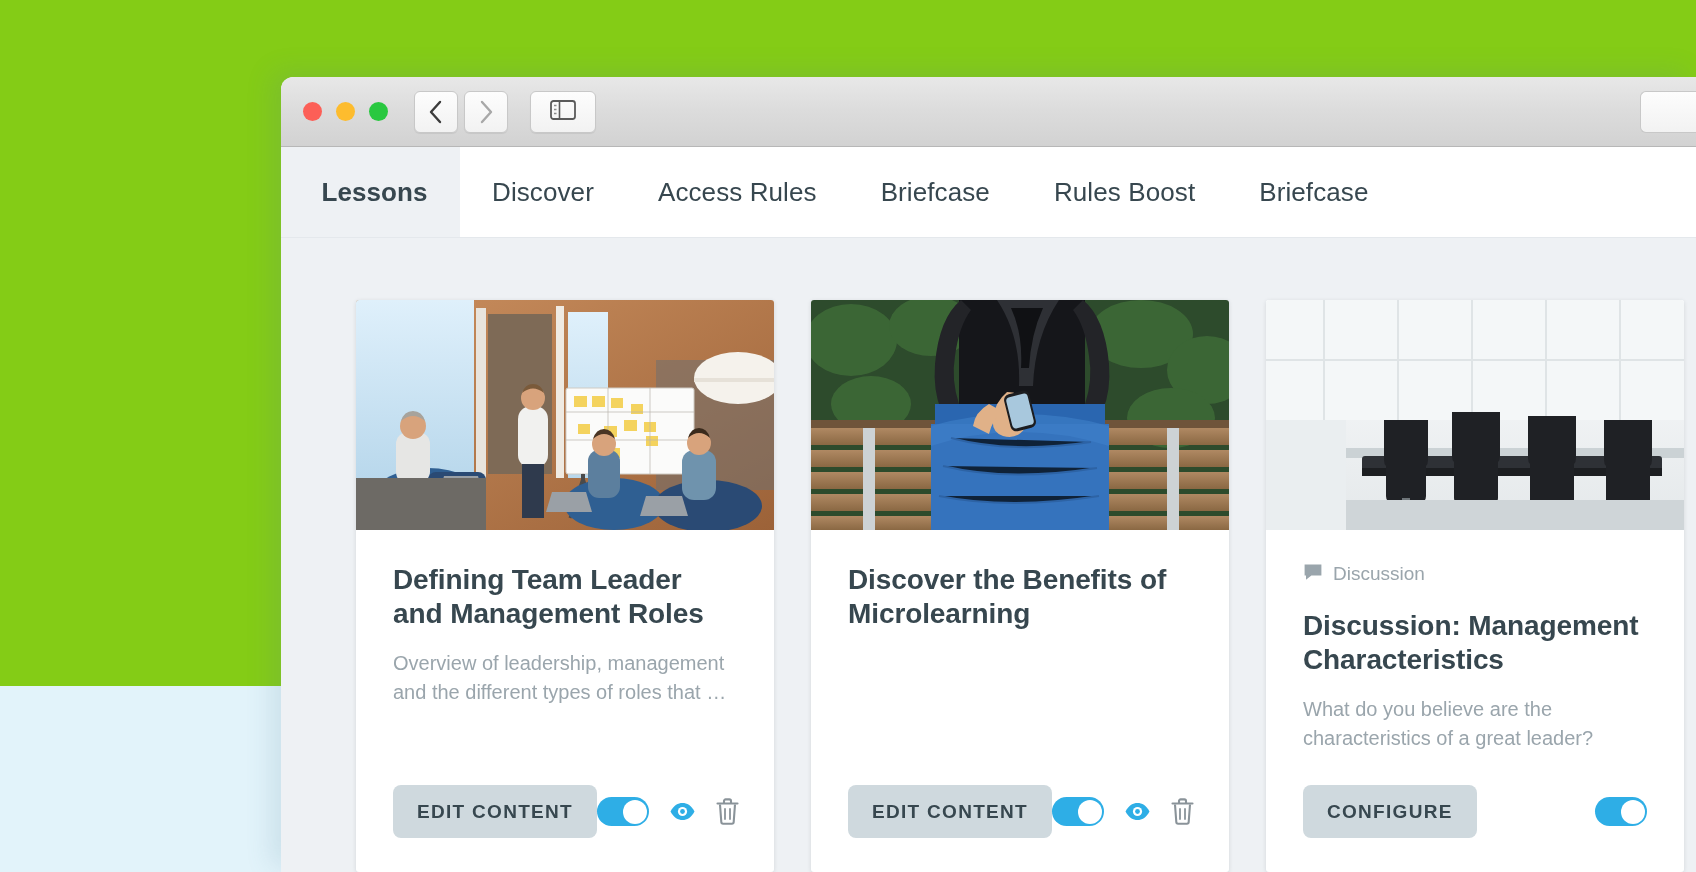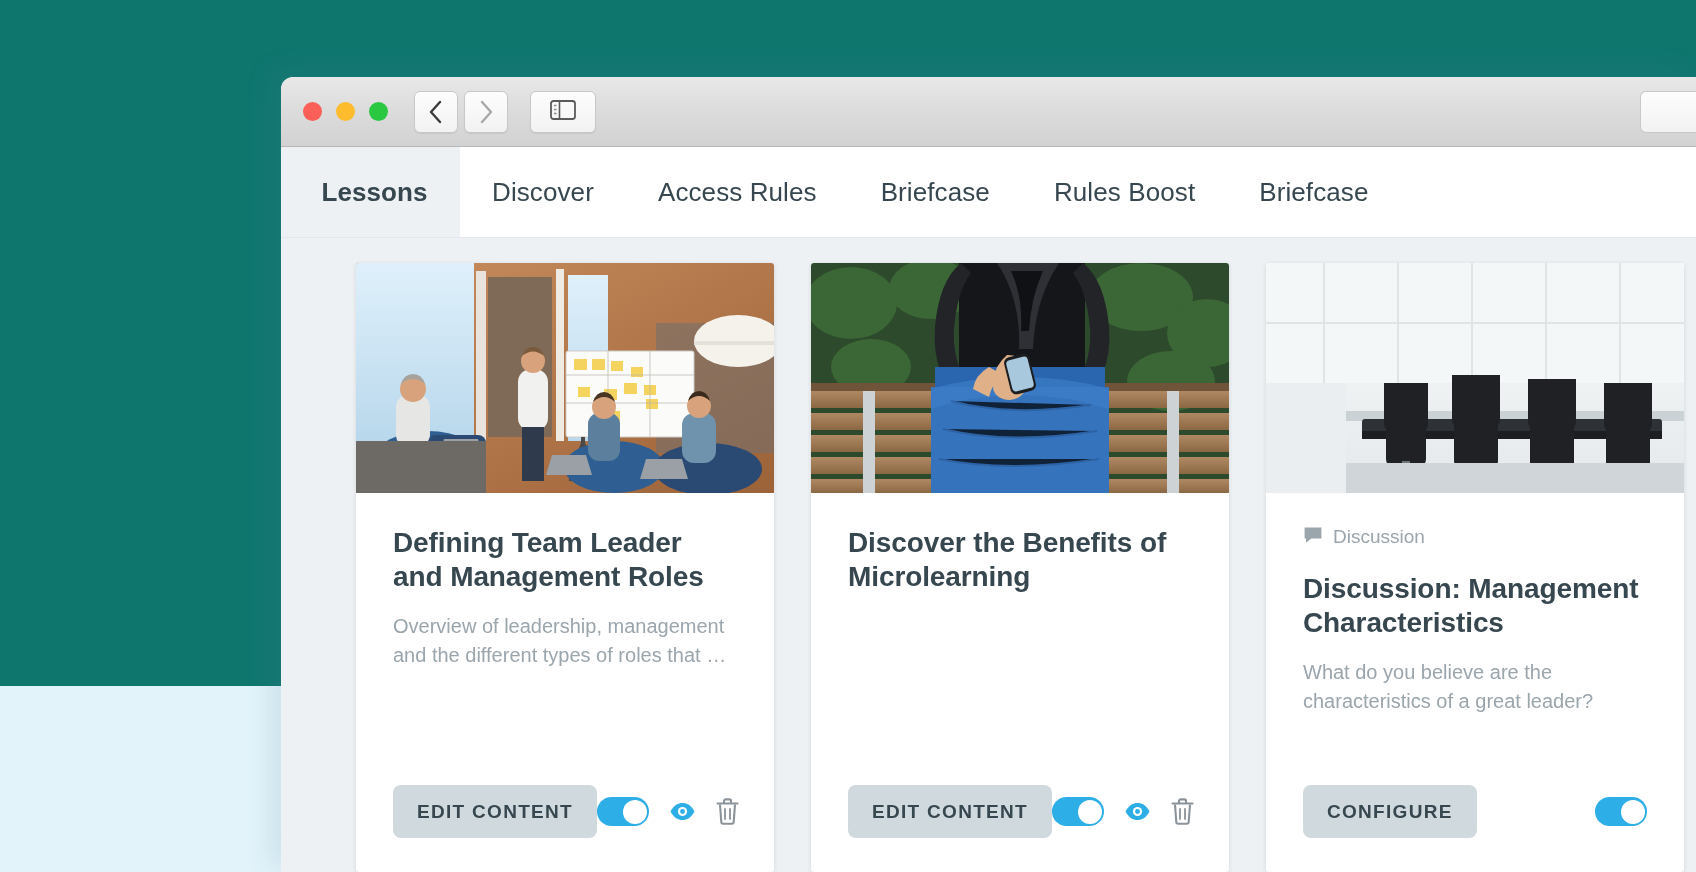--- a/index.html
+++ b/index.html
@@ -9,21 +9,21 @@
     height: 872px;
     overflow: hidden;
     background: #e2f3fa;
     font-family: "Liberation Sans", sans-serif;
   }
 
   #stage {
     position: relative;
     width: 1696px;
     height: 686px;
-    background: #0f766e;
+    background: #84cc16;
   }
 
   
   #window {
     position: absolute;
     left: 281px;
     top: 77px;
     width: 1415px;
     height: 795px;
     border-top-left-radius: 12px;
@@ -119,21 +119,21 @@
     background: #eef1f4;
     font-weight: bold;
     min-width: 179px;
   }
 
   
   #content {
     position: relative;
     height: 634px;
     background: #eef1f4;
-    padding: 25px 0 0 75px;
+    padding: 62px 0 0 75px;
     display: flex;
     gap: 37px;
     overflow: hidden;
   }
 
   .card {
     width: 418px;
     flex: 0 0 418px;
     background: #ffffff;
     border-radius: 3px;

